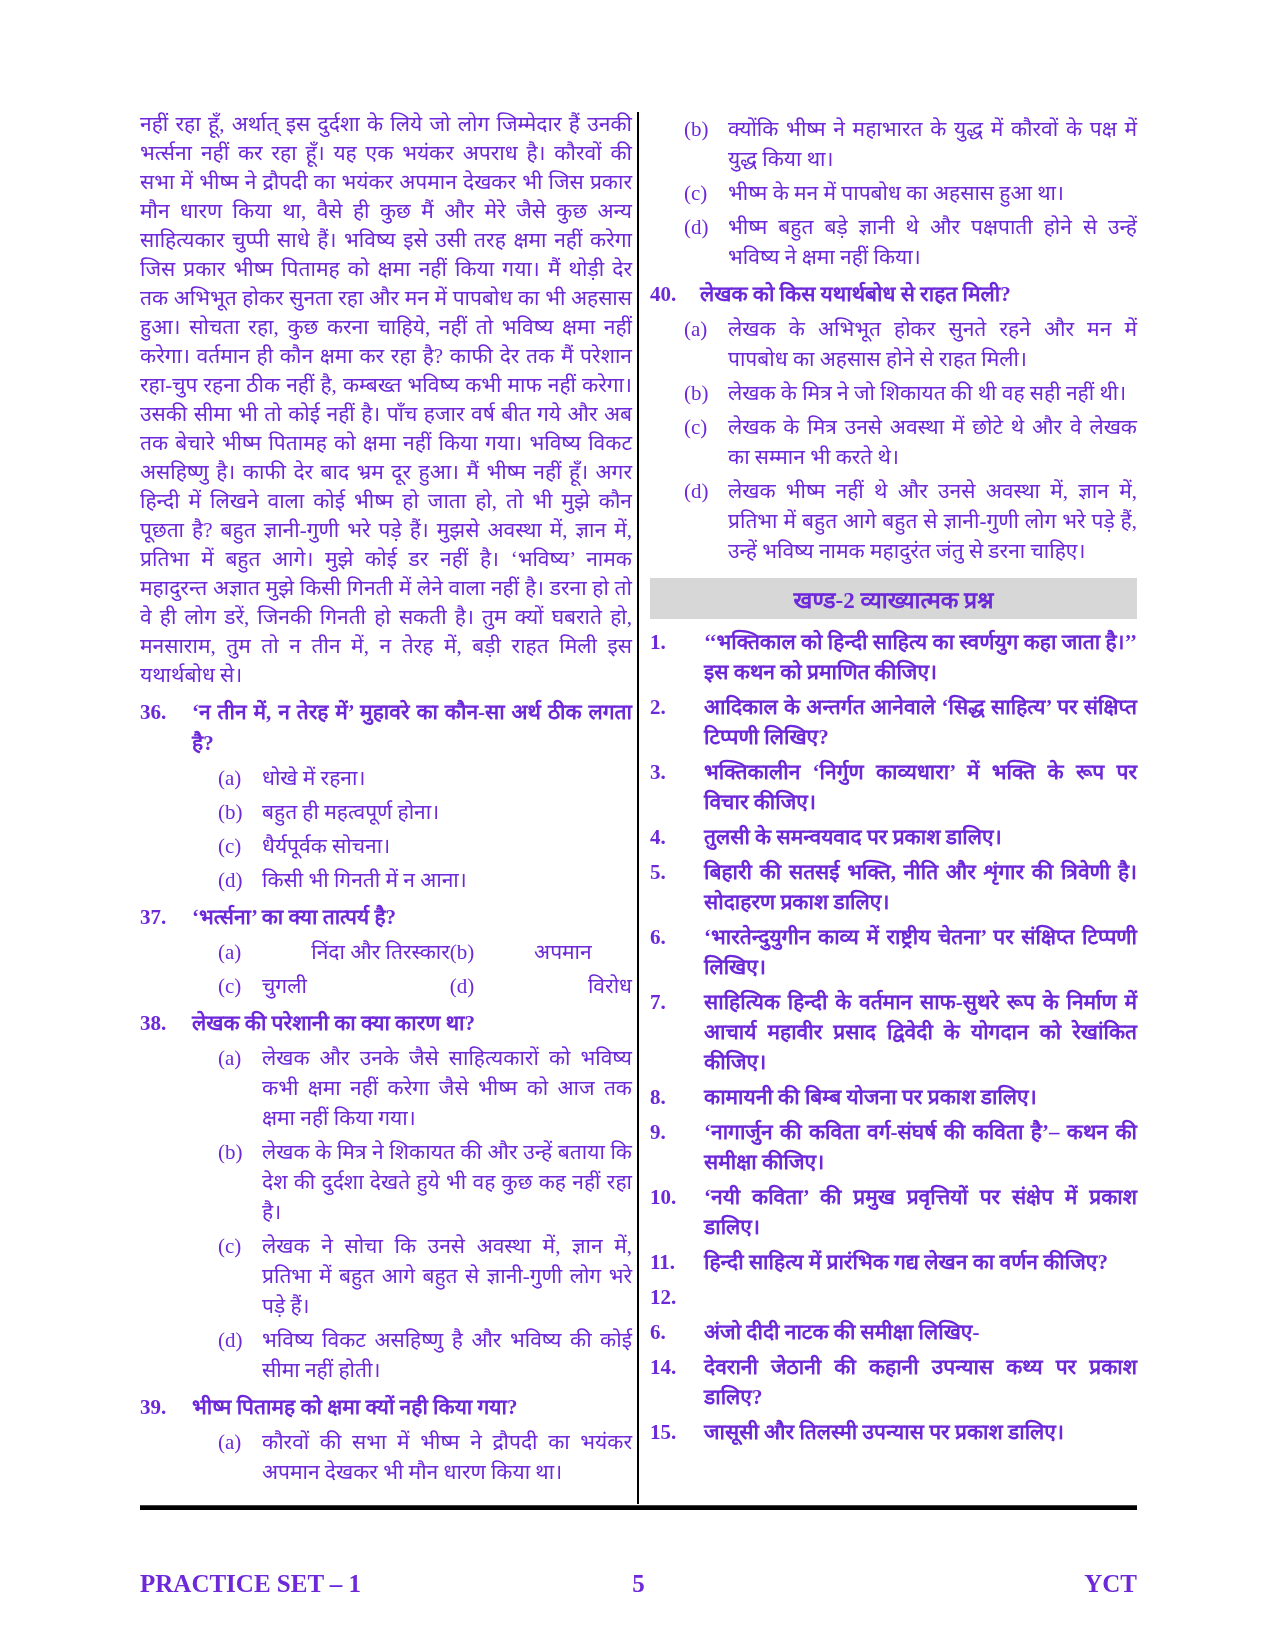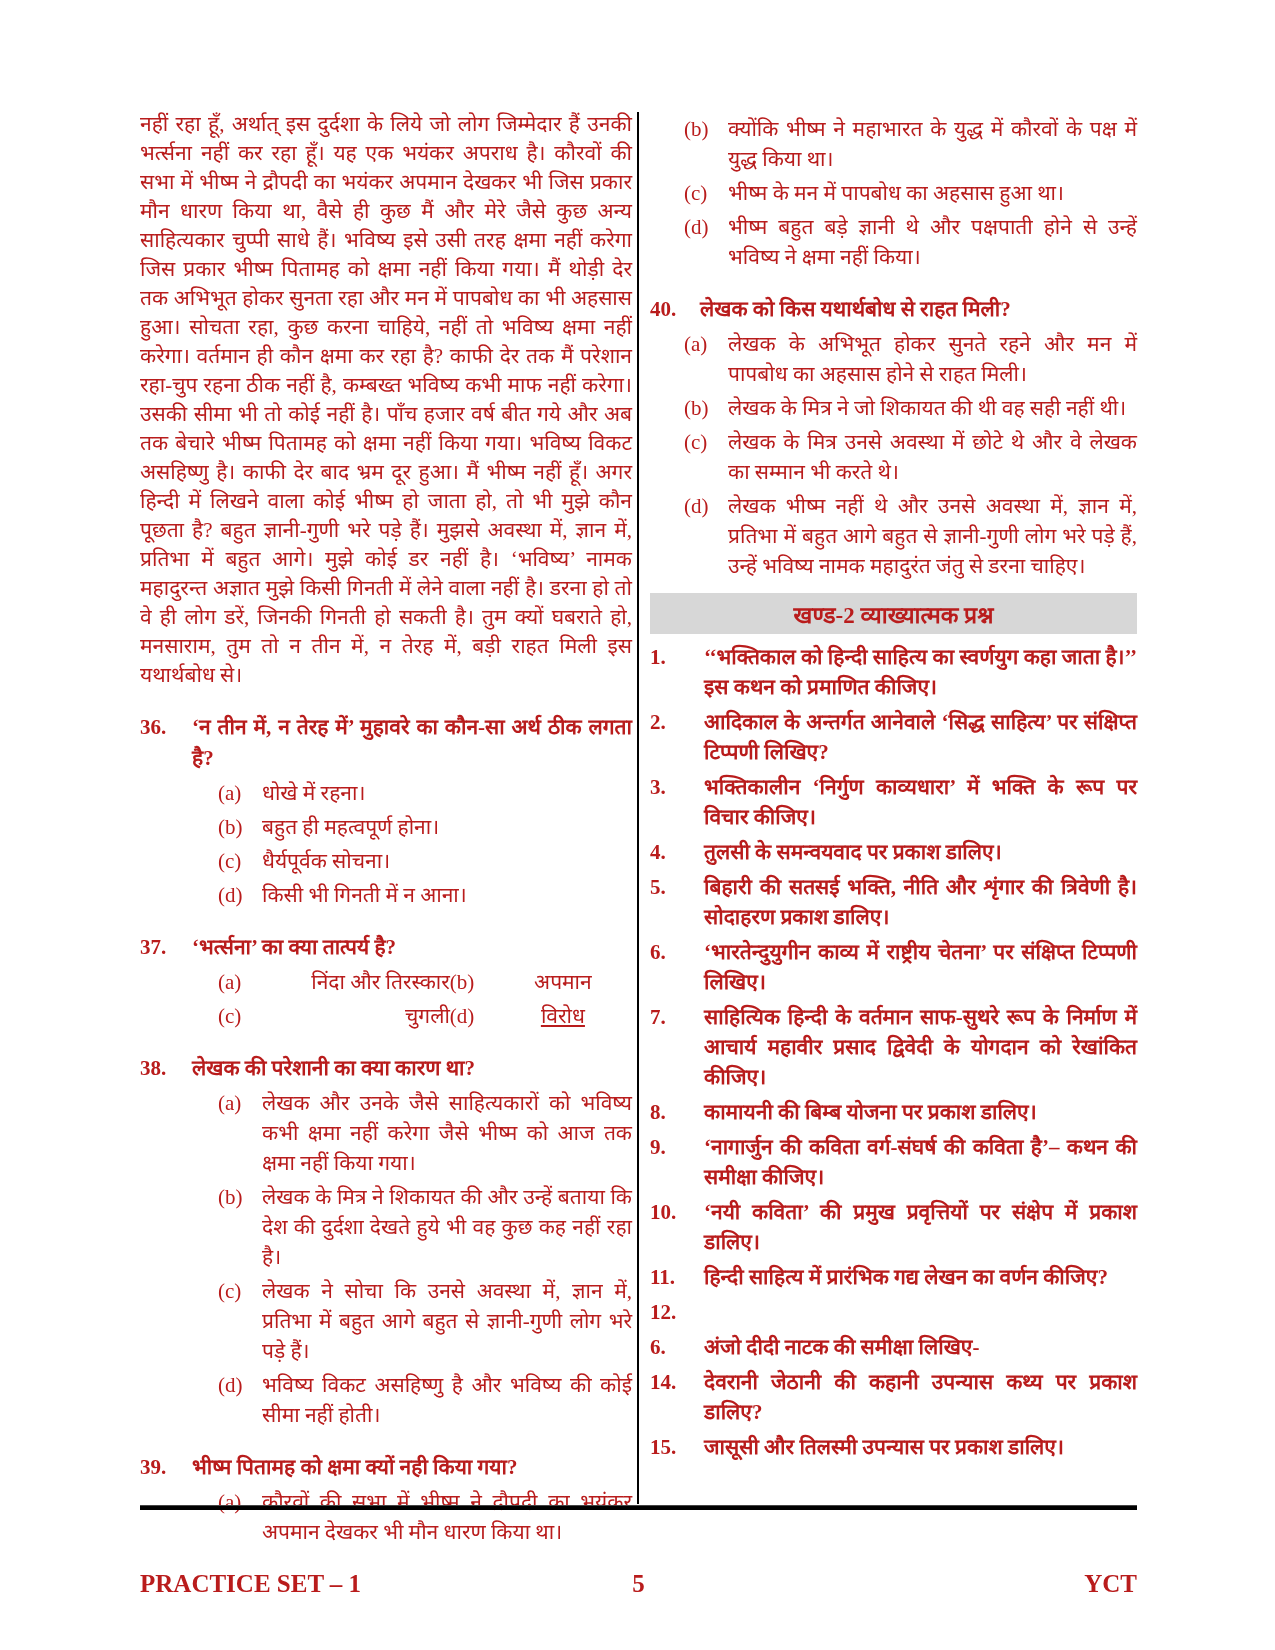--- a/index.html
+++ b/index.html
@@ -1,22 +1,22 @@
 <!DOCTYPE html>
 <html><head>
 <meta charset="utf-8">
 <style>
   html,body{margin:0;padding:0;background:#888;}
   .page{position:relative;width:1275px;height:1650px;background:#ffffff;margin:0 auto;
-        font-family:"Liberation Serif","DejaVu Sans",serif;color:#b91c1c;overflow:hidden;}
+        font-family:"Liberation Serif","DejaVu Sans",serif;color:#6d28d9;overflow:hidden;}
   .col-left{position:absolute;left:140px;top:110px;width:492px;}
   .col-right{position:absolute;left:650px;top:110px;width:487px;}
   .divider{position:absolute;left:637px;top:112px;height:1392px;width:2px;background:#000;}
   .passage{margin:0;font-size:21px;line-height:29px;text-align:justify;}
-  .question{margin-top:22px;}
+  .question{margin-top:7px;}
   .q-head{display:flex;font-weight:bold;font-size:21px;line-height:31px;}
   .q-num{width:52px;flex-shrink:0;}
   .q-text{flex:1;text-align:justify;}
   .opt-row{display:flex;font-size:21px;line-height:30px;margin-top:4px;padding-left:78px;}
   .opt-label{width:44px;flex-shrink:0;}
   .opt-text{flex:1;text-align:justify;}
   .opts-grid{display:grid;grid-template-columns:56% 44%;padding-left:78px;}
   .opts-grid .opt-row{padding-left:0;}
   .col-right .opt-row{padding-left:34px;}
   .col-right .q-head .q-num{width:50px;}
@@ -82,26 +82,26 @@
             <span class="opt-text" style="text-align:right;">निंदा और तिरस्कार</span>
           </div>
 
           <div class="opt-row">
             <span class="opt-label">(b)</span>
             <span class="opt-text" style="text-align:center;">अपमान</span>
           </div>
 
           <div class="opt-row">
             <span class="opt-label">(c)</span>
-            <span class="opt-text" style="text-align:right;">चुगली</span>
-          </div>
-
-          <div class="opt-row">
-            <span class="opt-label">(d)</span>
-            <span class="opt-text" style="text-align:center;text-decoration:underline;">विरोध</span>
+            <span class="opt-text" style="text-align:left;">चुगली</span>
+          </div>
+
+          <div class="opt-row">
+            <span class="opt-label">(d)</span>
+            <span class="opt-text" style="text-align:right;">विरोध</span>
           </div>
         </div>
     </div>
 
     <div class="question">
       <div class="q-head">
         <span class="q-num">38.</span>
         <span class="q-text">लेखक की परेशानी का क्या कारण था?</span>
       </div>
       <div>

